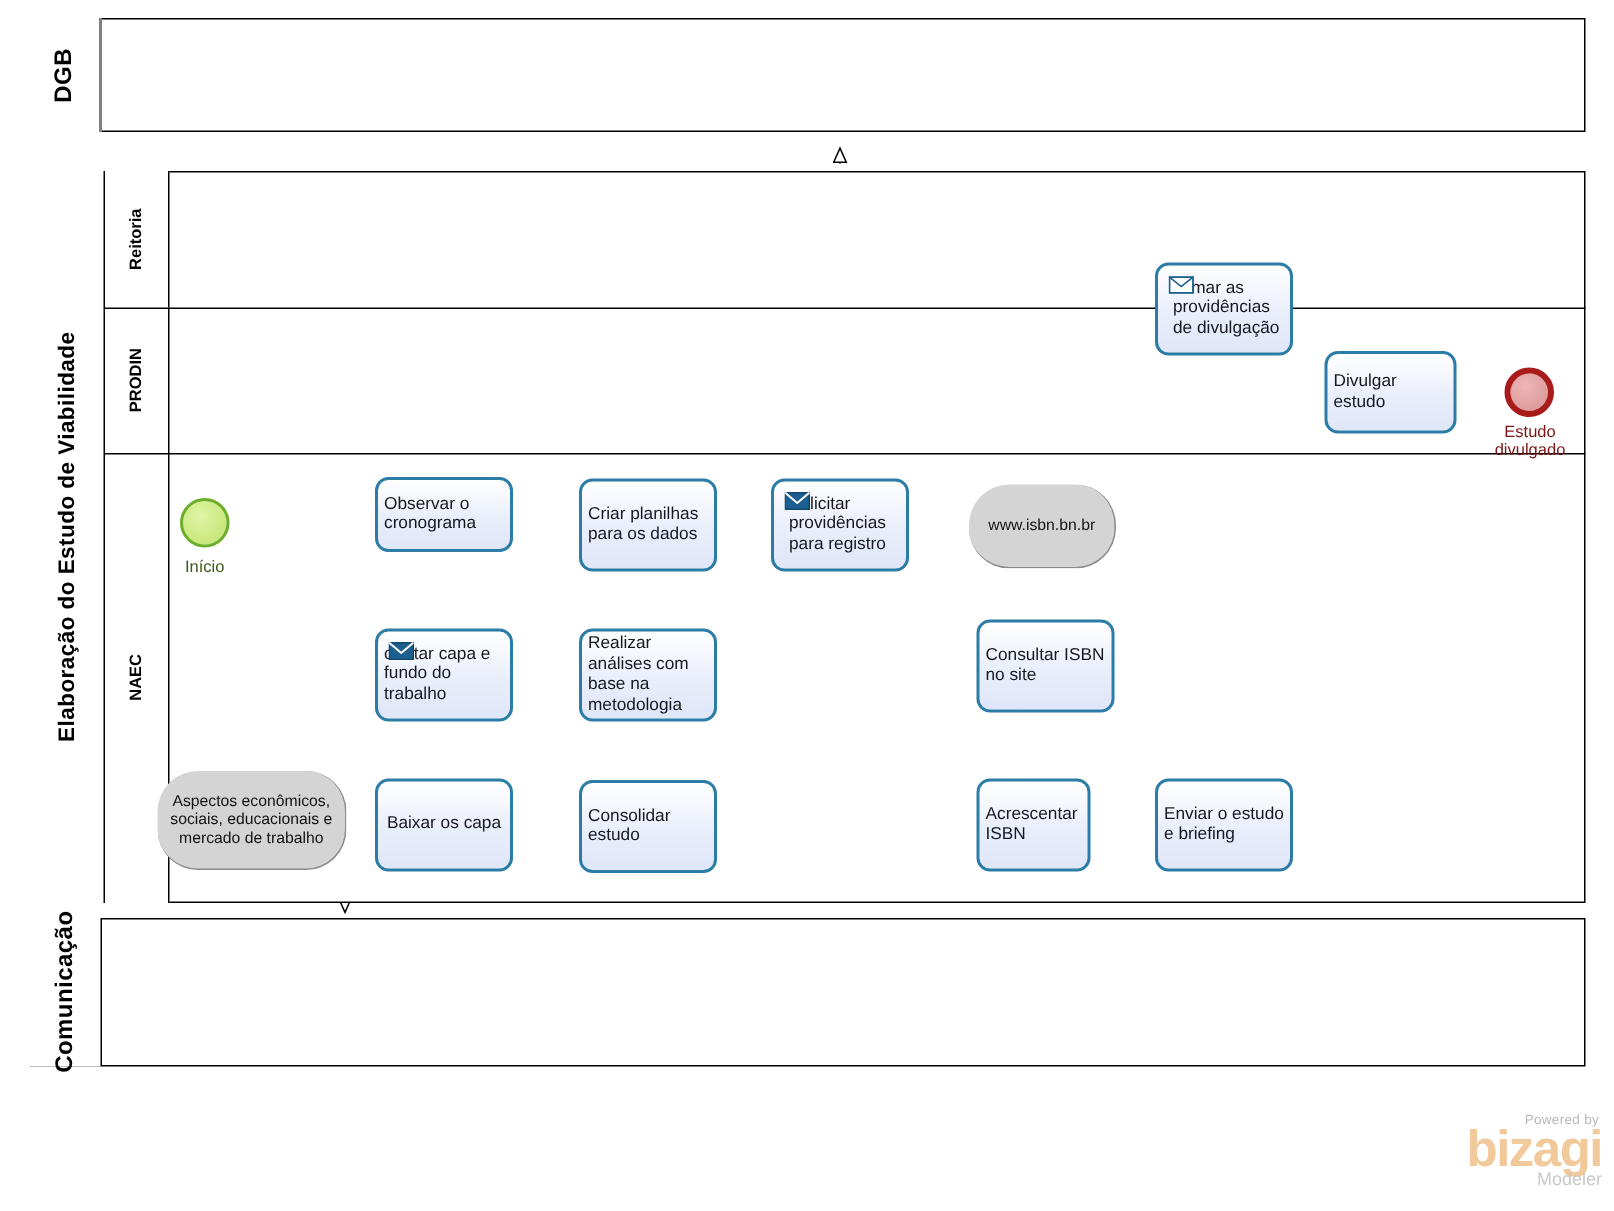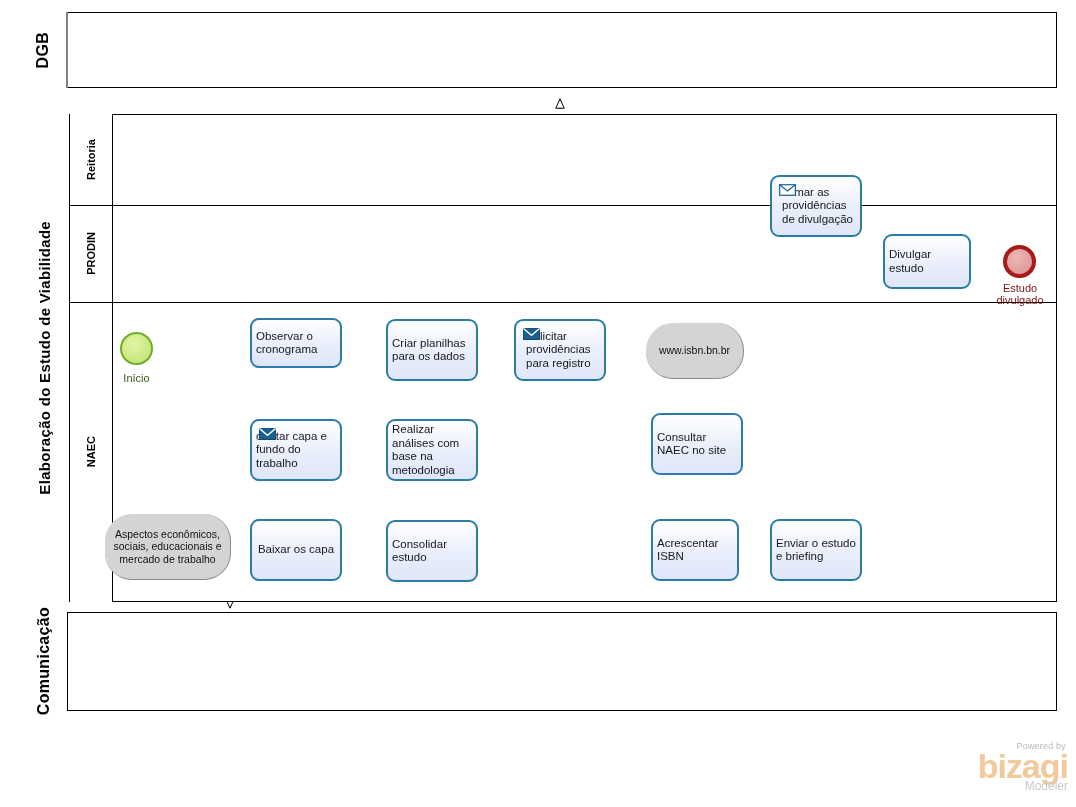--- a/index.html
+++ b/index.html
@@ -301,24 +301,24 @@
   <div class="task" style="left:514px; top:319px; width:92px; height:62px; padding-left:10px;">
     <svg class="env" viewBox="0 0 20 14">
       <rect x="0.5" y="0.5" width="19" height="13" fill="#1a5f8f" stroke="#0d3f63"></rect>
       <path d="M0.5,0.5 L10,8.5 L19.5,0.5" fill="none" stroke="#ffffff" stroke-width="1.6"></path>
     </svg>
     <span class="label">Solicitar providências para registro</span>
   </div>
 
 
   <div class="task" style="left:651px; top:413px; width:92px; height:62px;">
-    <span class="label">Consultar NAEC no site</span>
-  </div>
-
-  <div class="task" style="left:651px; top:519px; width:88px; height:62px;">
+    <span class="label">Consultar ISBN no site</span>
+  </div>
+
+  <div class="task" style="left:651px; top:519px; width:76px; height:62px;">
     <span class="label">Acrescentar ISBN</span>
   </div>
 
   <div class="task" style="left:770px; top:519px; width:92px; height:62px;">
     <span class="label">Enviar o estudo e briefing</span>
   </div>
 
   <div class="task" style="left:770px; top:175px; width:92px; height:62px; padding-left:10px;">
     <svg class="env" viewBox="0 0 20 14">
       <rect x="0.8" y="0.8" width="18.4" height="12.4" fill="#ffffff" stroke="#1a5f8f" stroke-width="1.4"></rect>

